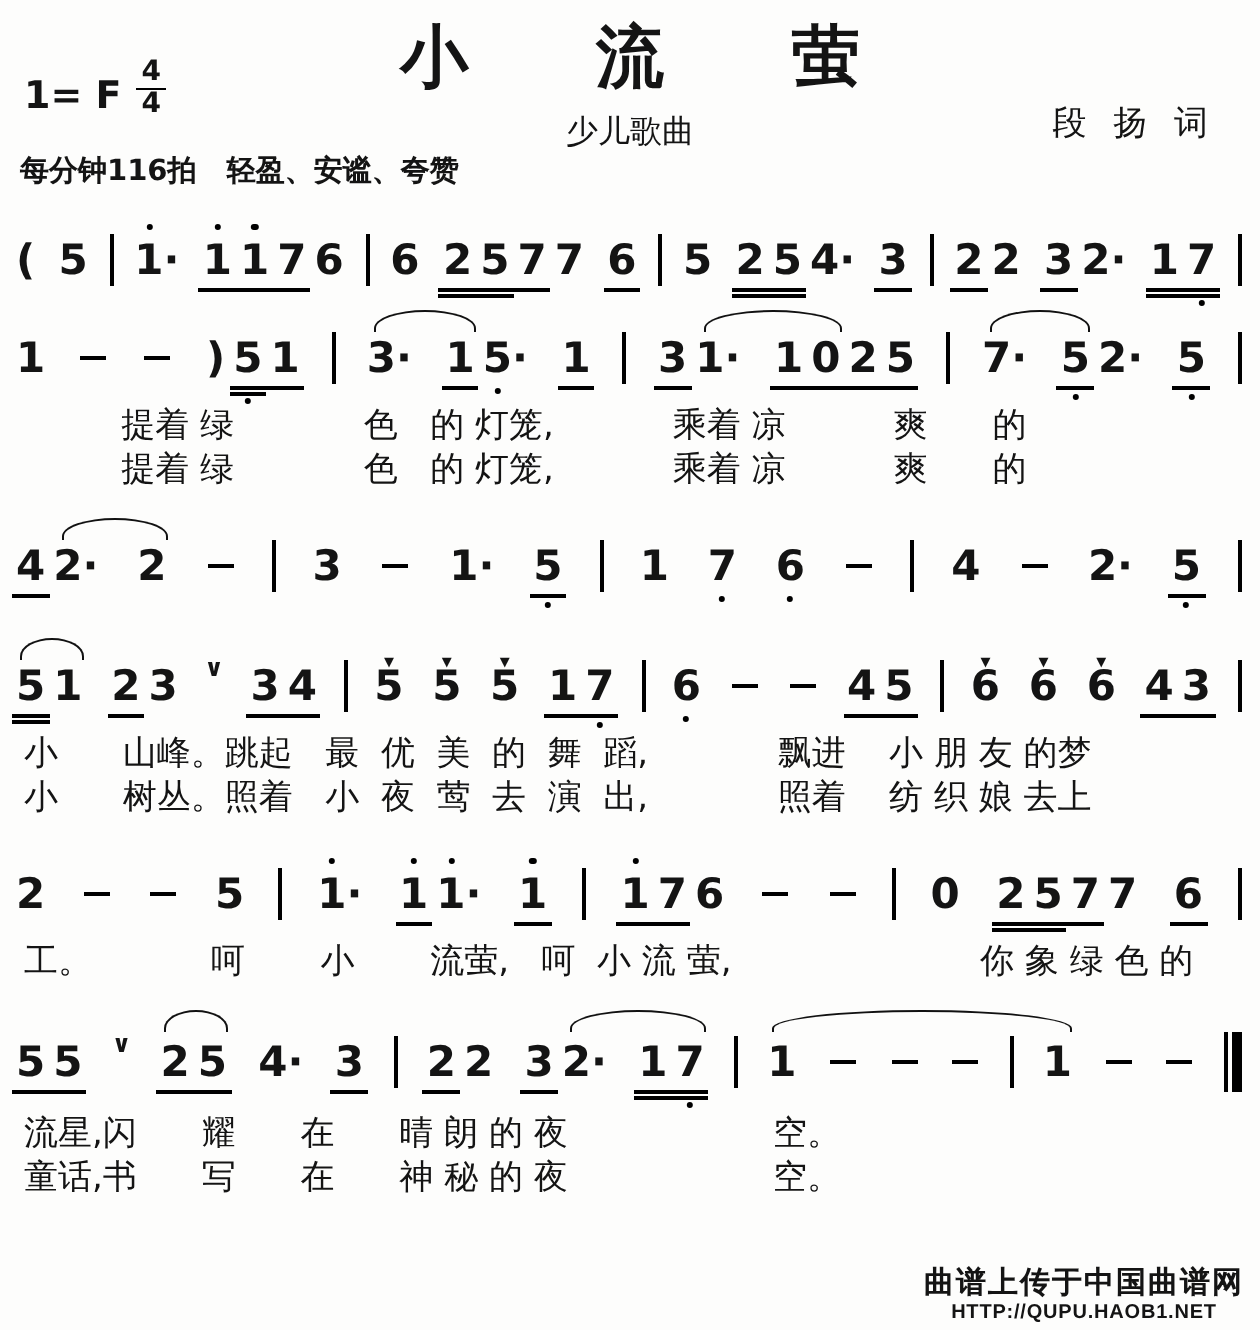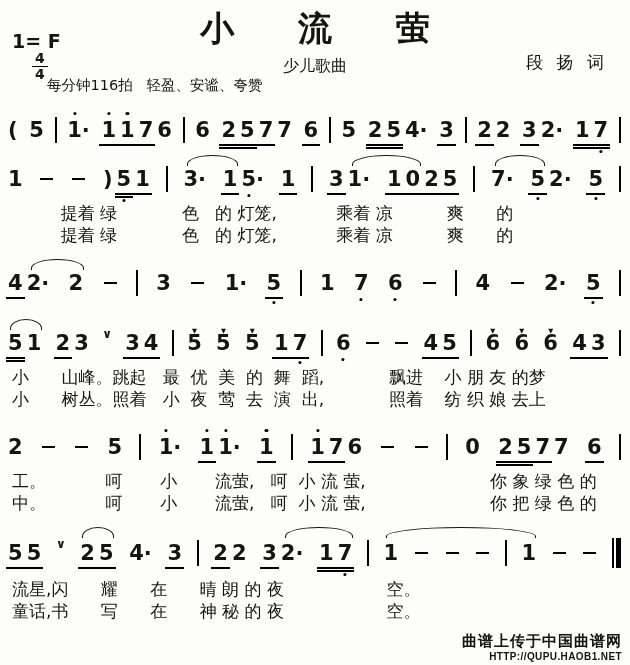--- a/index.html
+++ b/index.html
@@ -3,32 +3,32 @@
 <meta charset="utf-8">
 <style>
   html,body{margin:0;padding:0;}
   body{
     width:630px;height:665px;position:relative;overflow:hidden;
     background:#fdfdfc;color:#141414;
     font-family:"DejaVu Sans",sans-serif;
   }
   
   .header{position:relative;height:102px;}
-  .key-sig{position:absolute;left:12px;top:30px;display:inline-flex;align-items:center;
-    font-weight:bold;font-size:19px;flex-direction:column;}
+  .key-sig{position:absolute;left:12px;top:30px;display:inline-flex;align-items:flex-end;
+    font-weight:bold;font-size:19px;}
   .frac{display:inline-flex;flex-direction:column;align-items:center;
     font-size:14px;line-height:13px;margin-left:7px;font-weight:bold;}
   .frac .num{border-bottom:1.7px solid #000;padding:0 3px 1px;}
   .frac .den{padding-top:1px;}
   .title{position:absolute;top:6px;left:0;right:0;text-align:center;
     font-size:34px;font-weight:bold;letter-spacing:26px;text-indent:26px;}
   .subtitle{position:absolute;top:56px;left:0;right:0;text-align:center;font-size:16px;}
   .credits{position:absolute;right:22px;top:48px;font-size:17px;line-height:1.65;
     text-align:left;letter-spacing:4px;}
-  .tempo{position:absolute;left:10px;top:76px;font-weight:normal;font-size:14.5px;white-space:pre;margin-left:37px;}
+  .tempo{position:absolute;left:10px;top:76px;font-weight:bold;font-size:14.5px;white-space:pre;}
   
   #score{position:relative;}
   .system{margin-top:11px;}
   .system:first-child{margin-top:2px;}
   .note-line{display:flex;justify-content:space-between;align-items:center;
     padding:13px 9px 10px 7px;position:relative;
     font-weight:bold;font-size:21px;line-height:24px;}
   .cluster{display:inline-flex;align-items:center;gap:2px;}
   .tok{position:relative;display:inline-block;padding:0 1px;}
   .ul1,.ul2{position:absolute;left:-1px;right:-1px;height:1.7px;background:#000;}
@@ -40,21 +40,21 @@
   .barline{width:2px;height:26px;background:#000;align-self:center;}
   .dbar{display:inline-flex;gap:2px;align-items:center;height:30px;}
   .dbar span:first-child{width:2px;height:30px;background:#000;}
   .dbar span:last-child{width:5px;height:30px;background:#000;}
   .dash{width:13px;height:2.8px;background:#000;align-self:center;margin:0 2px;}
   .breath{font-size:12px;font-weight:bold;transform:translateY(-9px);}
   .slur{position:absolute;height:10px;border:1.6px solid #111;border-bottom:none;
     border-radius:60% 60% 0 0 / 100% 100% 0 0;top:2px;}
   .lyrics-row{font-size:17px;line-height:22px;white-space:pre;padding-left:12px;}
   
-  .footer{position:absolute;right:8px;bottom:3px;text-align:right;}
+  .footer{position:absolute;right:8px;bottom:3px;text-align:center;}
   .f1{font-size:15px;font-weight:bold;letter-spacing:1px;}
   .f2{font-size:10px;font-weight:bold;font-family:Liberation Sans, sans-serif;letter-spacing:.4px;}
 </style>
 </head>
 <body>
 
 <div class="header">
   <div class="key-sig">
     <span>1= F</span>
     <span class="frac">
@@ -393,21 +393,20 @@
           <span class="tok">7</span>
         </span>
         <span class="cluster">
           <span class="tok">6<i class="ul1"></i></span>
         </span>
         <span class="cluster">
           <span class="barline"></span>
         </span>
       </div>
       <div class="lyrics-row">工。           呵       小       流萤,   呵  小 流 萤,                       你 象 绿 色 的</div>
-      <div class="lyrics-row">中。           呵       小       流萤,   呵  小 流 萤,                       你 把 绿 色 的</div>
     </div>
     <div class="system">
       <div class="note-line">
         <span class="cluster">
           <span class="tok">5<i class="ul1"></i></span>
           <span class="tok">5<i class="ul1"></i></span>
         </span>
         <span class="cluster">
           <span class="breath">∨</span>
         </span>

